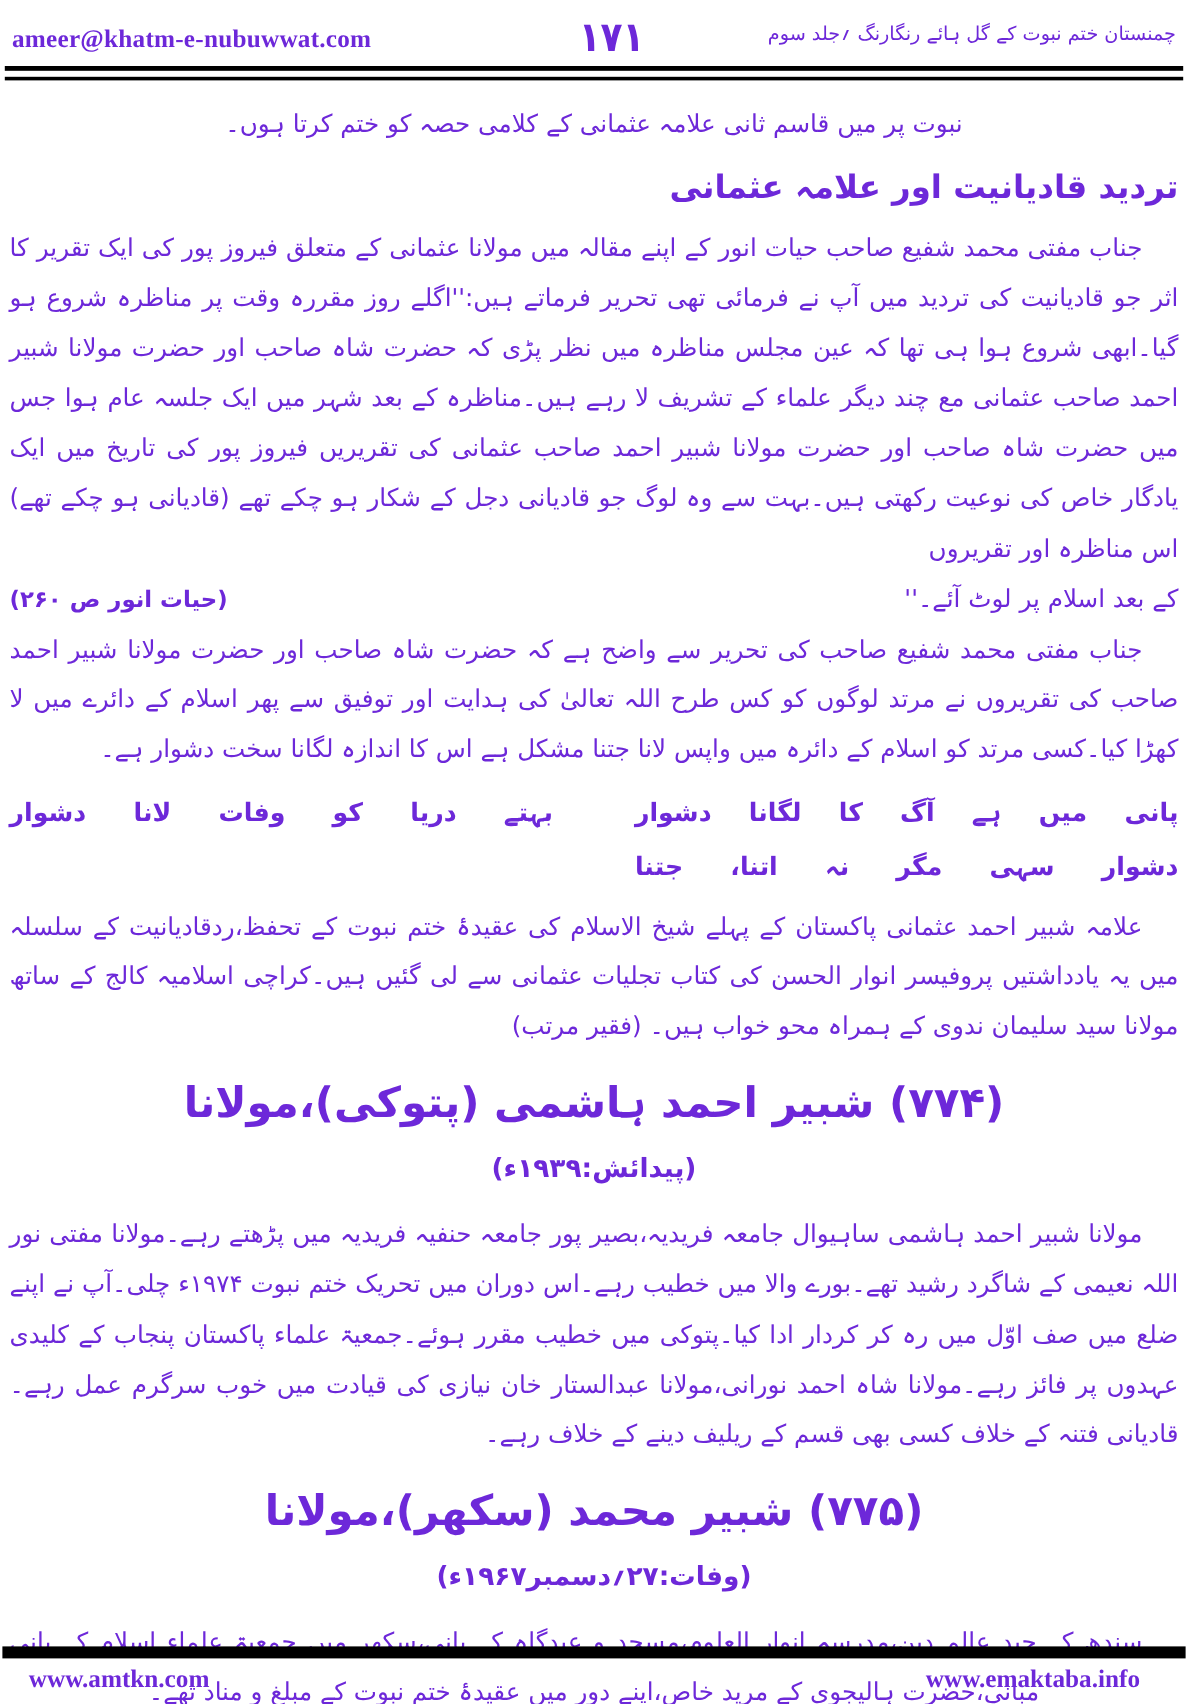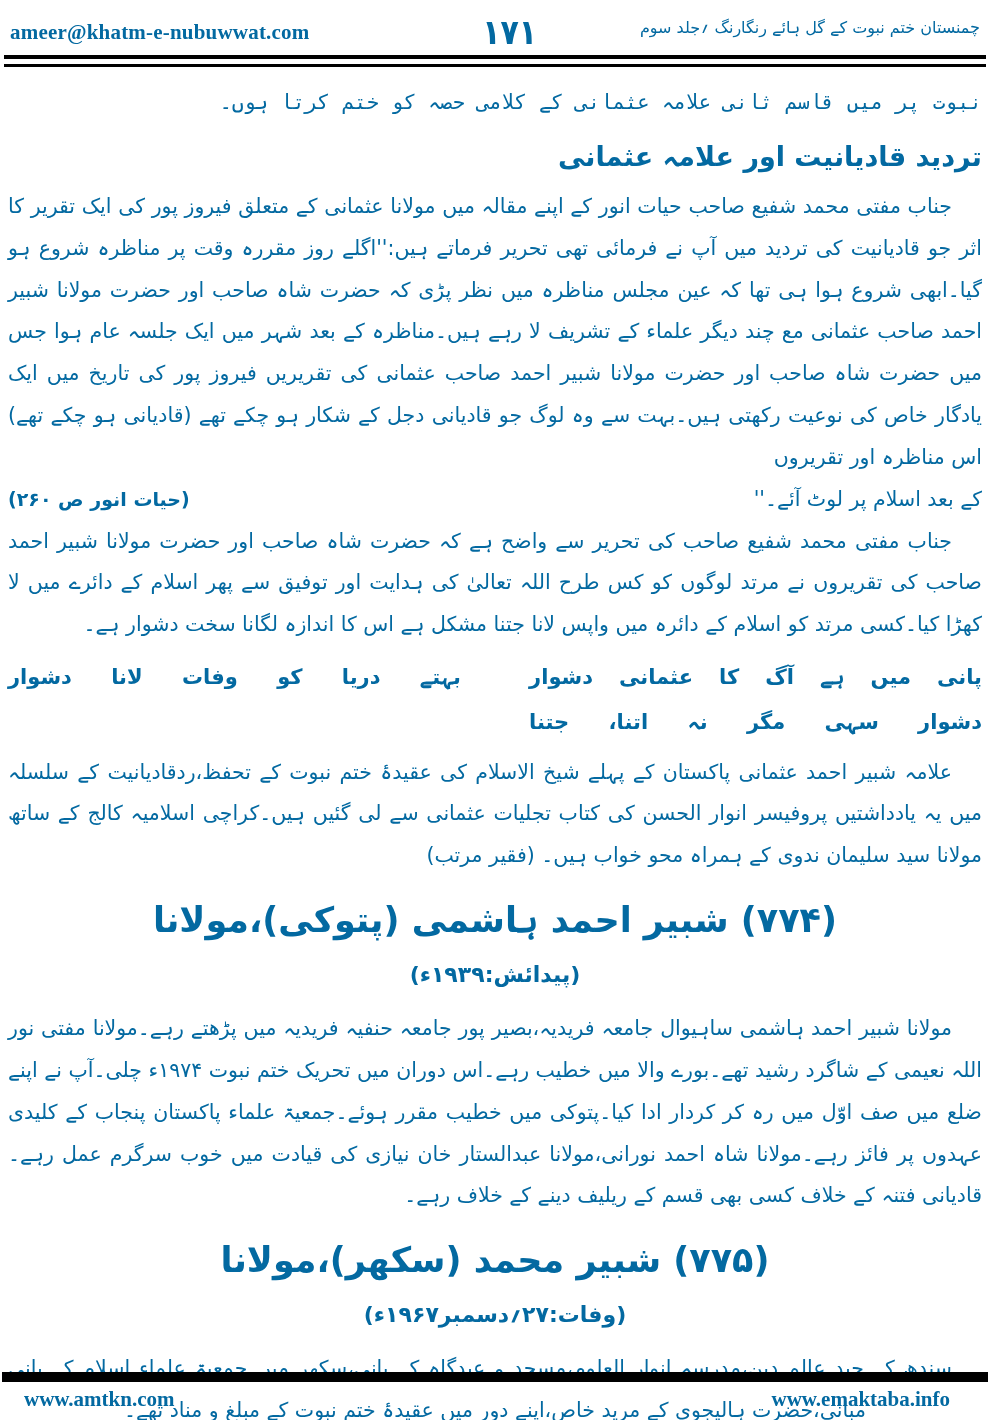--- a/index.html
+++ b/index.html
@@ -1,21 +1,21 @@
 <!DOCTYPE html>
 <html lang="ur"><head>
 <meta charset="utf-8">
 <style>
   html,body{margin:0;padding:0;background:#e8e8e8;}
   .page{
     position:relative;
     width:990px;height:1420px;
     margin:0 auto;
     background:#ffffff;
-    color:#0369a1;
+    color:#6d28d9;
     font-family:"DejaVu Sans",sans-serif;
     overflow:hidden;
     box-sizing:border-box;
   }
   
   .header{
     display:flex;align-items:flex-start;justify-content:space-between;
     padding:14px 10px 0 10px;direction:ltr;
   }
   .header-email{
@@ -31,21 +31,21 @@
   }
   .double-rule{
     margin:6px 4px 0 4px;height:5px;
     border-top:4px solid #000;border-bottom:3px solid #000;
   }
   
   .body{
     direction:rtl;padding:10px 8px 0 8px;font-size:20.5px;line-height:2.04;
     font-weight:500;
   }
-  .intro-line{text-align:right;margin:6px 0 2px 0;font-family:Liberation Mono, monospace;}
+  .intro-line{text-align:center;margin:6px 0 2px 0;}
   .section-heading{
     text-align:right;font-weight:bold;font-size:27px;line-height:1.6;
     margin:10px 0 8px 0;
   }
   .para{text-align:justify;text-indent:30px;margin:0;}
   .quote-endline{
     display:flex;justify-content:space-between;align-items:baseline;direction:rtl;
   }
   .quote-endline .right-part{text-align:left;}
   .quote-endline .cite{direction:rtl;text-align:left;font-weight:bold;font-size:19px;}
@@ -99,21 +99,21 @@
 
     <div class="quote-endline">
       <span class="right-part">کے بعد اسلام پر لوٹ آئے۔''</span>
       <span class="cite">(حیات انور ص ۲۶۰)</span>
     </div>
 
     <p class="para">جناب مفتی محمد شفیع صاحب کی تحریر سے واضح ہے کہ حضرت شاہ صاحب اور حضرت مولانا شبیر احمد صاحب کی تقریروں نے مرتد لوگوں کو کس طرح اللہ تعالیٰ کی ہدایت اور توفیق سے پھر اسلام کے دائرے میں لا کھڑا کیا۔کسی مرتد کو اسلام کے دائرہ میں واپس لانا جتنا مشکل ہے اس کا اندازہ لگانا سخت دشوار ہے۔</p>
 
     <div class="couplet">
       <div class="couplet-row">
-        <div class="hemistich">پانی میں ہے آگ کا عثمانی دشوار</div>
+        <div class="hemistich">پانی میں ہے آگ کا لگانا دشوار</div>
         <div class="hemistich">بہتے دریا کو وفات لانا دشوار</div>
       </div>
       <div class="couplet-row">
         <div class="hemistich">دشوار سہی مگر نہ اتنا، جتنا</div>
       </div>
     </div>
 
     <p class="para">علامہ شبیر احمد عثمانی پاکستان کے پہلے شیخ الاسلام کی عقیدۂ ختم نبوت کے تحفظ،ردقادیانیت کے سلسلہ میں یہ یادداشتیں پروفیسر انوار الحسن کی کتاب تجلیات عثمانی سے لی گئیں ہیں۔کراچی اسلامیہ کالج کے ساتھ مولانا سید سلیمان ندوی کے ہمراہ محو خواب ہیں۔ (فقیر مرتب)</p>
 
     <div class="entry-heading">(۷۷۴) شبیر احمد ہاشمی (پتوکی)،مولانا</div>

